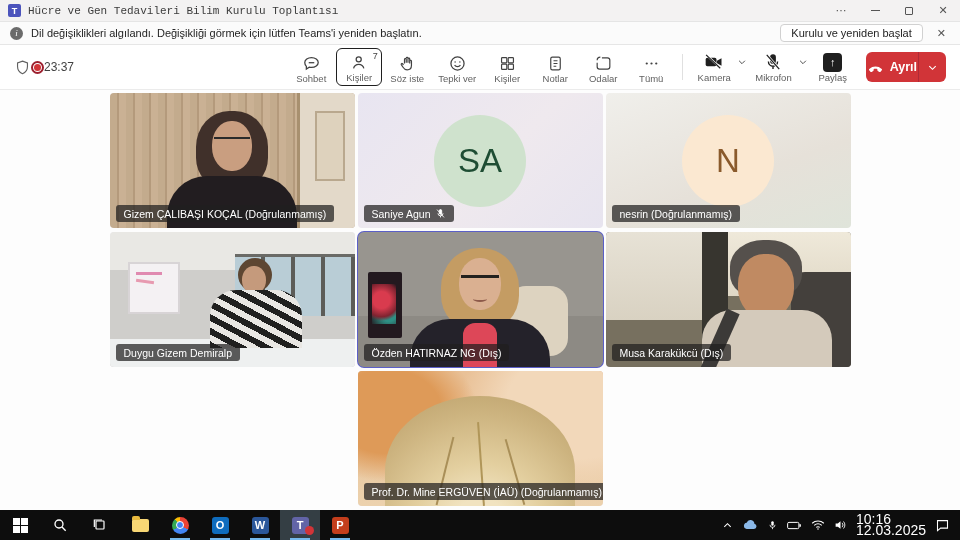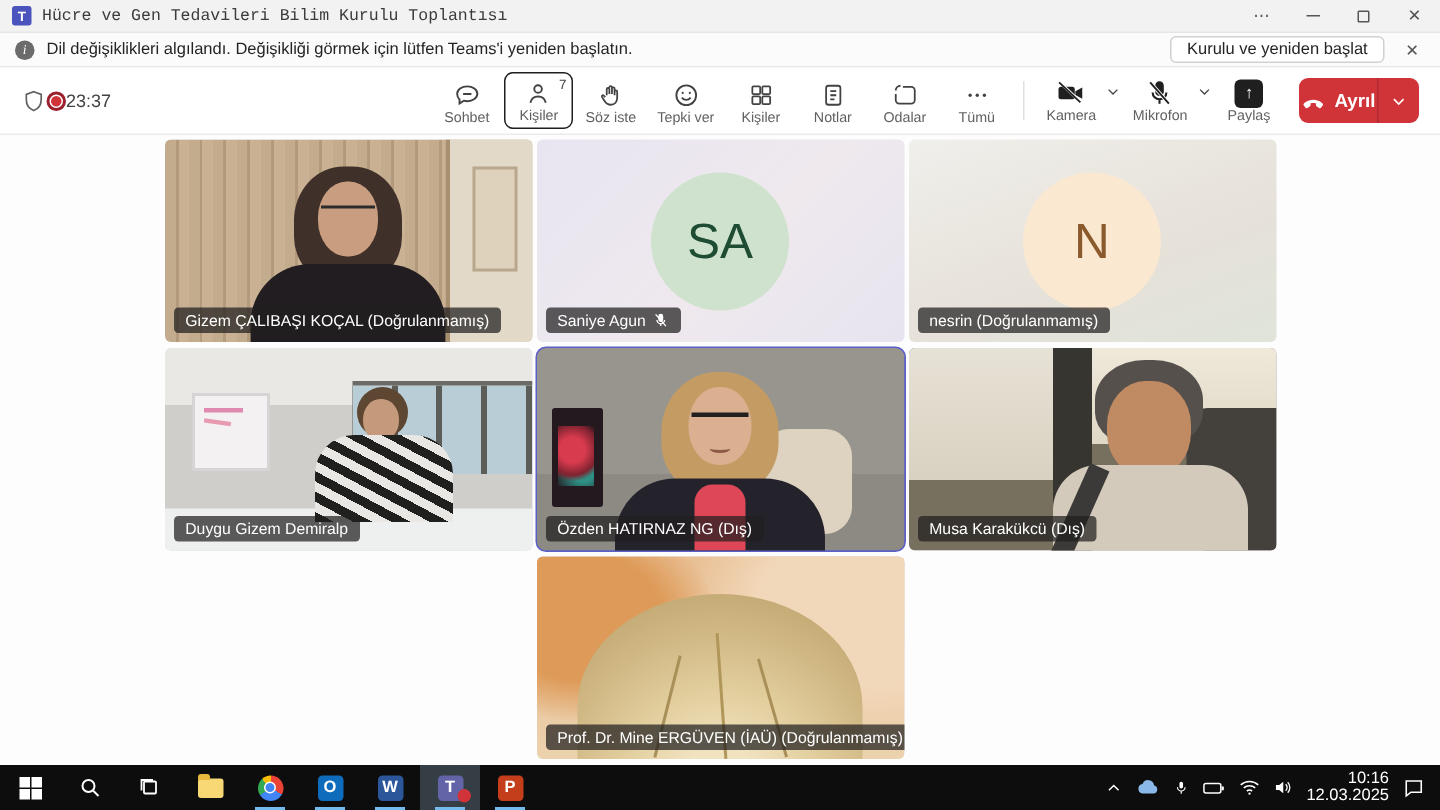--- a/index.html
+++ b/index.html
@@ -124,21 +124,21 @@
   .tb-app .under { position:absolute; bottom:0; left:10px; right:10px; height:2px; background:#76b9ed; }
   .win-logo { display:grid; grid-template-columns:7px 7px; grid-template-rows:7px 7px; gap:1px; }
   .win-logo i { background:#fff; }
   .lettericon { width:17px; height:17px; border-radius:3px; color:#fff; font-size:11px; font-weight:bold; display:flex; align-items:center; justify-content:center; }
   .chrome-ic { width:17px; height:17px; border-radius:50%; background:conic-gradient(#ea4335 0 33%, #4285f4 33% 66%, #34a853 66% 88%, #fbbc05 88% 100%); position:relative; }
   .chrome-ic::after { content:""; position:absolute; inset:4.5px; border-radius:50%; background:#4285f4; border:1.5px solid #fff; }
   .folder-ic { width:17px; height:13px; background:#f8d775; border-radius:2px; position:relative; }
   .folder-ic::before { content:""; position:absolute; top:-3px; left:0; width:8px; height:4px; background:#e8b93e; border-radius:2px 2px 0 0; }
   .teams-dot { position:absolute; right:6px; bottom:5px; width:9px; height:9px; border-radius:50%; background:#d13438; }
   .tray { margin-left:auto; display:flex; align-items:center; gap:9px; padding-right:10px; color:#fff; }
-  .clock { text-align:right; font-size:11px; line-height:11px; color:#fff; }
+  .clock { font-size:14px; line-height:11px; color:#fff; }
   .tray svg { display:block; }
 </style>
 </head>
 <body>
 
 <div class="app">
 
   <div class="titlebar">
     <div class="teams-logo">T</div>
     <div class="win-title">Hücre ve Gen Tedavileri Bilim Kurulu Toplantısı</div>

